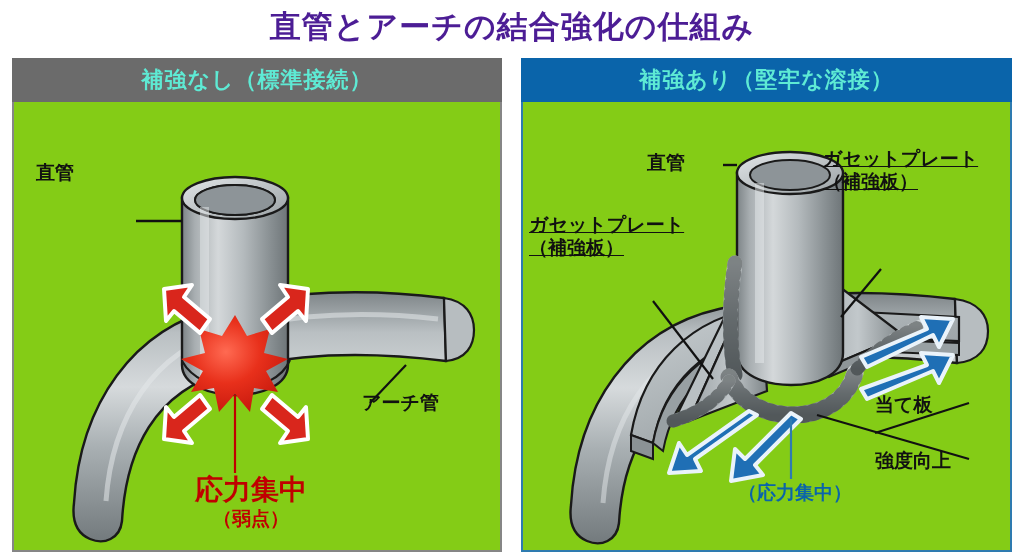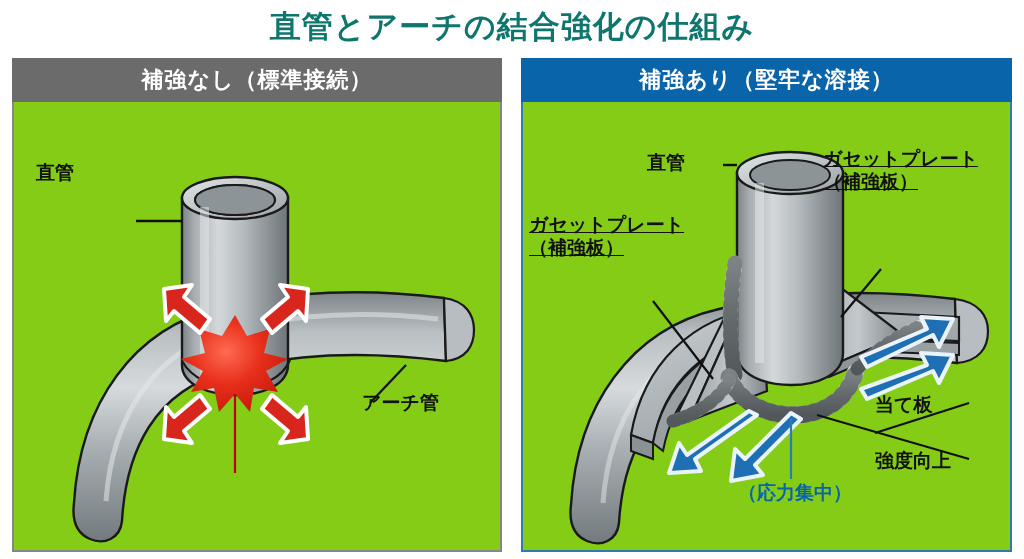--- a/index.html
+++ b/index.html
@@ -8,35 +8,35 @@
     width:1024px;height:559px;overflow:hidden;background:#ffffff;
     font-family:"Liberation Sans","DejaVu Sans",sans-serif;
     position:relative;
   }
   #stage{position:relative;width:1024px;height:559px;}
 
   
   .title{
     position:absolute;left:0;top:6px;width:1024px;
     text-align:center;
-    font-size:31px;font-weight:bold;color:#0f766e;
+    font-size:31px;font-weight:bold;color:#4c1d95;
     letter-spacing:1px;
     white-space:nowrap;
   }
 
   
   .panel{position:absolute;top:58px;height:494px;}
   .panel.left{left:12px;width:490px;}
   .panel.right{left:521px;width:491px;}
 
   .panel-head{
     position:absolute;left:0;top:0;width:100%;height:44px;
     box-sizing:border-box;
     display:flex;align-items:center;justify-content:center;
-    color:#ffffff;font-size:22px;font-weight:bold;letter-spacing:1px;
+    color:#5eead4;font-size:22px;font-weight:bold;letter-spacing:1px;
     white-space:nowrap;
   }
   .panel.left  .panel-head{background:#6b6b6b;}
   .panel.right .panel-head{background:#0a64aa;}
 
   .panel-body{
     position:absolute;left:0;top:44px;width:100%;height:450px;
     box-sizing:border-box;background:#84cc16;
   }
   .panel.left  .panel-body{border:2px solid #868686;border-top:none;}
@@ -155,20 +155,24 @@
           </g>
 
           <line x1="221" y1="292" x2="221" y2="370" stroke="#c00000" stroke-width="2.2"></line>
         </svg>
       </div>
 
       <div class="lbl" style="left:22px; top:60px;">直管</div>
 
       <div class="lbl" style="left:348px; top:290px;">アーチ管</div>
 
+      <div class="caption red" style="left:152px; top:372px; width:170px;">
+        <span class="big">応力集中</span>
+        <span class="small">（弱点）</span>
+      </div>
     </div>
   </div>
 
   <div class="panel right">
 
     <div class="panel-head">補強あり（堅牢な溶接）</div>
 
     <div class="panel-body">
       <div class="panel-art">
         <svg viewBox="0 0 487 446" preserveAspectRatio="xMidYMid meet">

